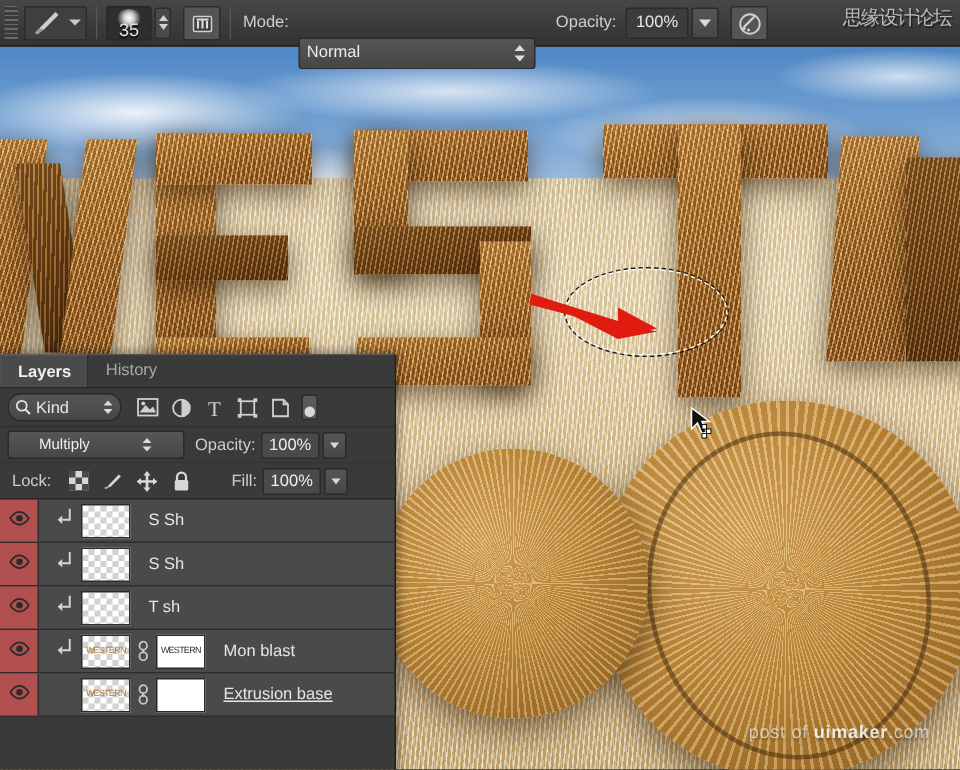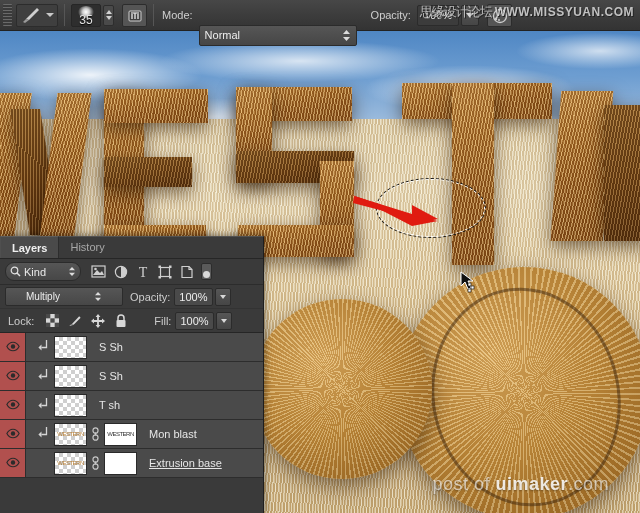--- a/index.html
+++ b/index.html
@@ -73,23 +73,23 @@
     border-radius: 50%;
     border: 1px dashed #fff;
     outline: 1px dashed #1a1a1a;
     outline-offset: 0px;
   }
   #red-arrow { position: absolute; left: 352px; top: 161px; }
   #lasso-cursor { position: absolute; left: 459px; top: 240px; }
 
   
   .wm-uimaker {
-    position: absolute; right: 31px; bottom: 18px;
+    position: absolute; right: 20px; bottom: 18px;
     color: rgba(255,255,255,.62);
-    font-size: 18px; letter-spacing: .5px;
+    font-size: 12px; letter-spacing: .5px;
     text-shadow: 0 1px 2px rgba(0,0,0,.35);
     pointer-events: none;
   }
   .wm-uimaker b { color: rgba(255,255,255,.85); font-weight: bold; }
 
   
   #options-bar {
     position: absolute; left: 0; top: 0; width: 640px; height: 31px;
     background: linear-gradient(180deg, #474747 0%, #3c3c3c 52%, #333 100%);
     border-bottom: 1px solid #222;
@@ -402,21 +402,20 @@
     <svg width="17" height="17" viewBox="0 0 17 17">
       <circle cx="9" cy="9" r="6.5" fill="none" stroke="#cfcfcf" stroke-width="1.3"></circle>
       <path d="M12 4 L5 11" stroke="#cfcfcf" stroke-width="1.6"></path>
       <circle cx="5" cy="12" r="1.2" fill="#cfcfcf"></circle>
       <circle cx="8" cy="13" r="1" fill="#cfcfcf"></circle>
     </svg>
   </div>
 
   <div class="watermark-bar">
     <span class="wm-cn">思缘设计论坛</span>
-    <span class="wm-en">WWW.MISSYUAN.COM</span>
   </div>
 </div>
 
 <div id="layers-panel">
 
   <div id="panel-tabs">
     <div class="ptab active">
       <span>Layers</span>
     </div>
     <div class="ptab">

